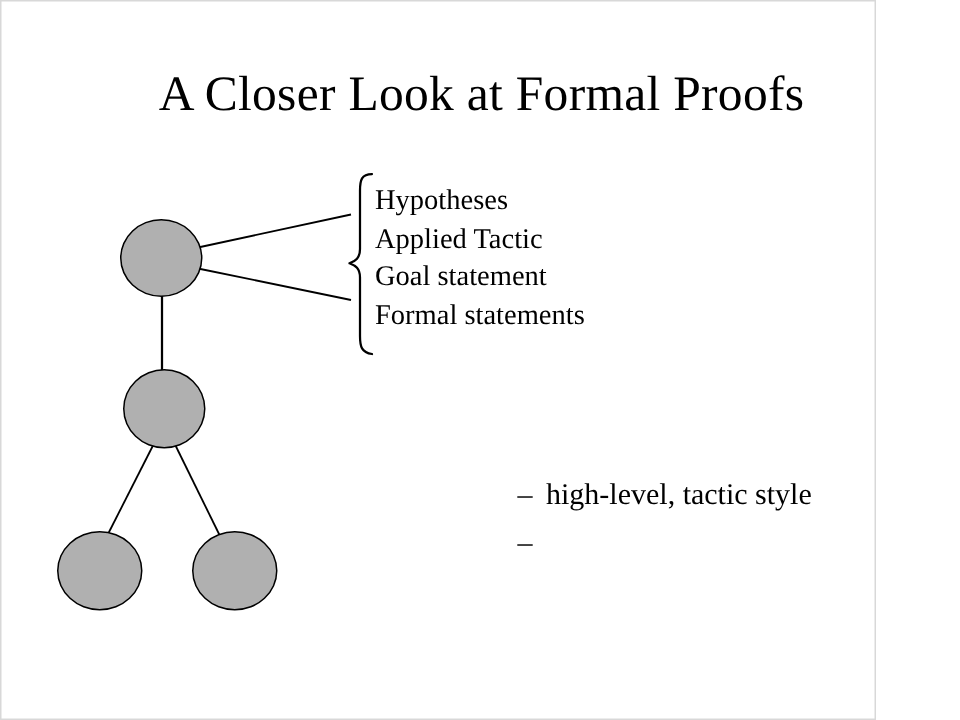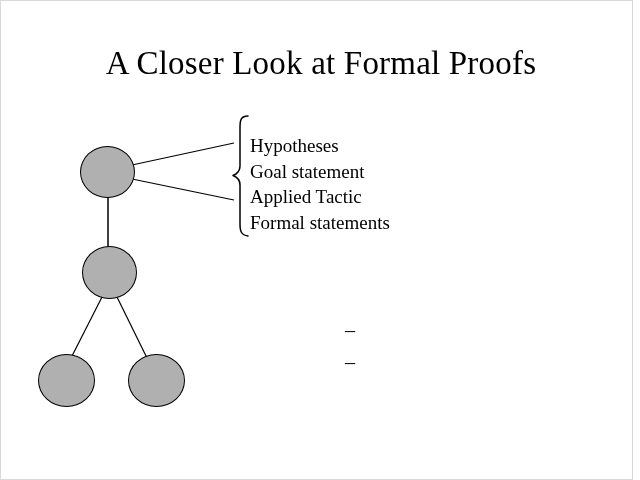--- a/index.html
+++ b/index.html
@@ -2,21 +2,21 @@
 <html><head>
 <meta charset="utf-8">
 <style>
   html, body {
     margin: 0;
     padding: 0;
     background: #ffffff;
   }
   #slide {
     position: relative;
-    width: 633px;
+    width: 584px;
     height: 480px;
     background: #ffffff;
     overflow: hidden;
     font-family: "Liberation Serif", "DejaVu Serif", serif;
     color: #000000;
     box-sizing: border-box;
     border: 1px solid #d8d8d8;
   }
 
   
@@ -53,21 +53,20 @@
   #node-mid    { left: 81px;  top: 245px; width: 55px; height: 53px; }
   #node-leaf-l { left: 37px;  top: 353px; width: 57px; height: 53px; }
   #node-leaf-r { left: 127px; top: 353px; width: 57px; height: 53px; }
 
   
   #annotation-block {
     position: absolute;
     left: 249px;
     top: 120px;
     width: 230px;
-    margin-top: 12px;
   }
   .annot-line {
     font-size: 19px;
     line-height: 25.5px;
     white-space: nowrap;
   }
   #brace {
     position: absolute;
     left: 228px;
     top: 113px;
@@ -125,27 +124,28 @@
              C 12 2, 11 6, 11 13
              L 11 52
              C 11 58, 8 60, 4 61.5
              C 8 63, 11 65, 11 71
              L 11 110
              C 11 117, 12 121, 19 122" fill="none" stroke="#000000" stroke-width="1.5" stroke-linecap="round" stroke-linejoin="round"></path>
   </svg>
 
   <div id="annotation-block">
     <div class="annot-line">Hypotheses</div>
+    <div class="annot-line">Applied Tactic</div>
     <div class="annot-line">Goal statement</div>
-    <div class="annot-line">Applied Tactic</div>
     <div class="annot-line">Formal statements</div>
   </div>
 
   <div id="notes">
     <div class="note-item">
       <span class="note-dash">–</span>
+      <span class="note-text">high-level, tactic style</span>
     </div>
     <div class="note-item">
       <span class="note-dash">–</span>
     </div>
   </div>
 
 </div>
 
 </body></html>

